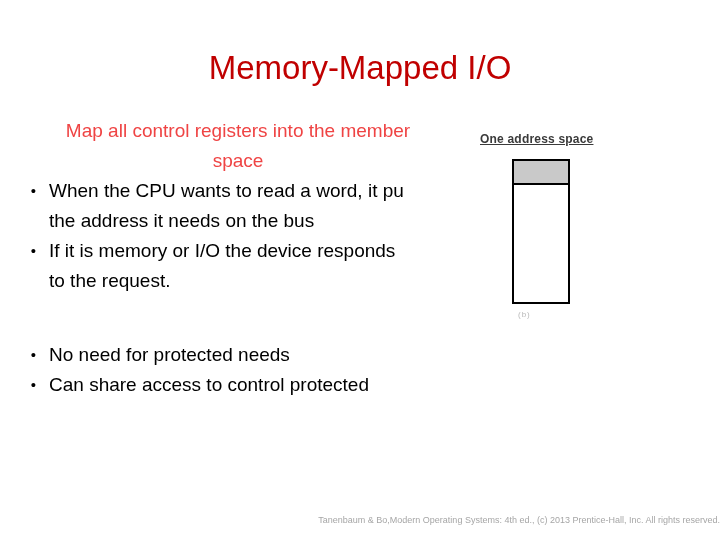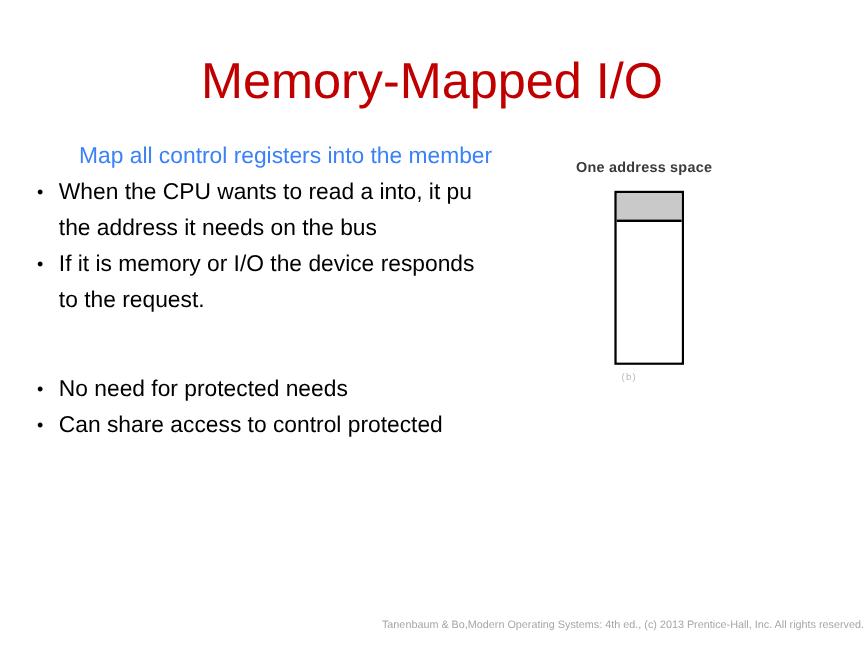--- a/index.html
+++ b/index.html
@@ -24,41 +24,41 @@
   }
 
   
   #slide-title {
     position: absolute;
     left: 0;
     top: 48px;
     width: 720px;
     text-align: center;
     color: #c00000;
-    font-size: 42px;
+    font-size: 33px;
     font-weight: 400;
     line-height: 40px;
     letter-spacing: 0px;
     white-space: nowrap;
   }
 
   
   #body-column {
     position: absolute;
     left: 14px;
     top: 116px;
     width: 448px;
     height: 300px;
     overflow: hidden;
   }
 
   .lead-line {
     width: 448px;
     text-align: center;
-    color: #3b82f6;
+    color: #ef4444;
     font-size: 19px;
     line-height: 30px;
     white-space: nowrap;
   }
 
   .bullet-row {
     display: flex;
     align-items: flex-start;
     width: 520px;
     color: #000000;
@@ -92,20 +92,21 @@
   }
   #diagram-caption {
     position: absolute;
     left: 10px;
     top: 0px;
     font-size: 12px;
     font-weight: bold;
     color: #3a3a3a;
     letter-spacing: 0.2px;
     white-space: nowrap;
+    text-decoration: underline;
   }
   #address-space-box {
     position: absolute;
     left: 42px;
     top: 27px;
     width: 58px;
     height: 145px;
     border: 2px solid #000000;
     background: #ffffff;
     box-sizing: border-box;
@@ -153,24 +154,25 @@
 </head>
 <body>
 
 <div id="slide">
 
   <div id="slide-title">Memory-Mapped I/O</div>
 
   <div id="body-column">
 
     <div class="lead-line">Map all control registers into the member</div>
-
-    <div class="bullet-row">
-      <span class="bullet-mark">•</span>
-      <span class="bullet-text">When the CPU wants to read a into, it pu
+    <div class="lead-line">space</div>
+
+    <div class="bullet-row">
+      <span class="bullet-mark">•</span>
+      <span class="bullet-text">When the CPU wants to read a word, it pu
 the address it needs on the bus</span>
     </div>
 
     <div class="bullet-row">
       <span class="bullet-mark">•</span>
       <span class="bullet-text">If it is memory or I/O the device responds
 to the request.</span>
     </div>
 
     <div class="bullet-gap"></div>

